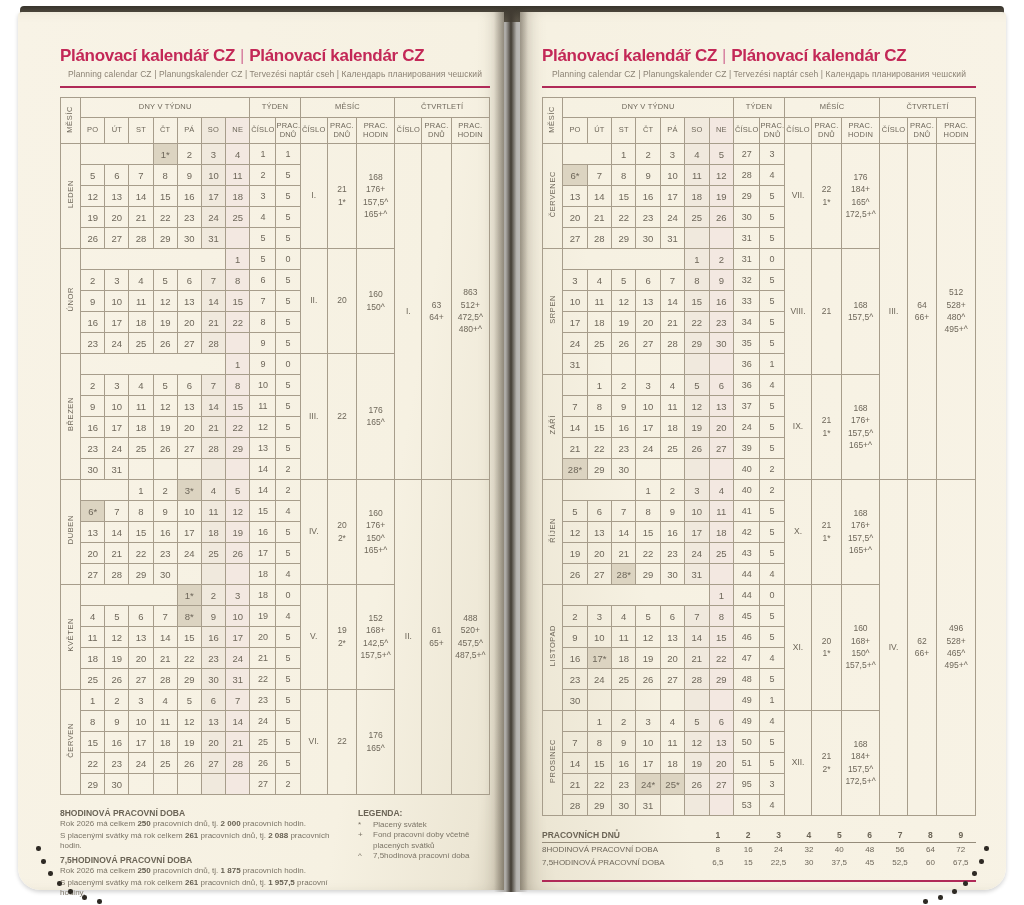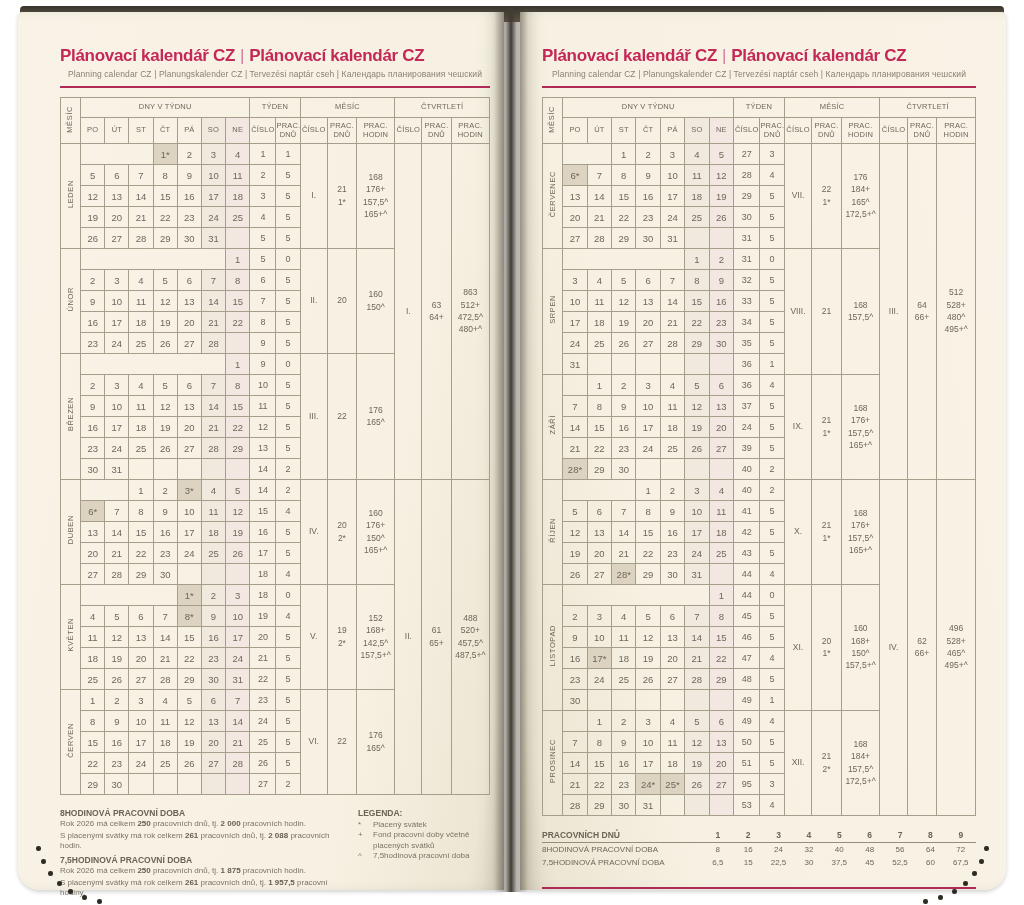--- a/index.html
+++ b/index.html
@@ -34,21 +34,21 @@
   td.msum div,td.qsum div{margin:3px 0;}
   .bottom{display:flex;margin-top:9px;padding-bottom:7px;border-bottom:2px solid #b02a58;}
   .notes{flex:1;}
   .notes h4{font-size:8.5px;margin:4px 0 1px;color:#6b6456;font-weight:bold;}
   .notes p{font-size:8px;margin:0 0 2px;color:#7b7466;line-height:1.25;}
   .notes b{color:#655f51;}
   .legend{width:132px;margin-left:12px;}
   .legend h4{font-size:8.5px;margin:4px 0 2px;color:#6b6456;font-weight:bold;}
   .legend .li{display:flex;font-size:8px;color:#7b7466;line-height:1.3;}
   .legend .sym{width:15px;flex:none;}
-  .wdays{margin-top:12px;padding-bottom:18px;border-bottom:2px solid #b02a58;}
+  .wdays{margin-top:12px;padding-bottom:11px;border-bottom:2px solid #b02a58;}
   table.wd{width:100%;border-collapse:collapse;table-layout:fixed;}
   table.wd th,table.wd td{padding:2px 0;font-size:8.5px;color:#6e675a;}
   table.wd th{font-weight:bold;color:#6b6456;}
   table.wd .lbl{text-align:left;width:37%;}
   table.wd thead tr{border-bottom:1.5px solid #958c7b;}
   table.wd td,table.wd th{text-align:center;}
   table.wd tbody td{font-size:8px;}
   .dots span{position:absolute;width:4.5px;height:4.5px;border-radius:50%;background:#2e2a24;z-index:3;}
 </style>
 </head>

